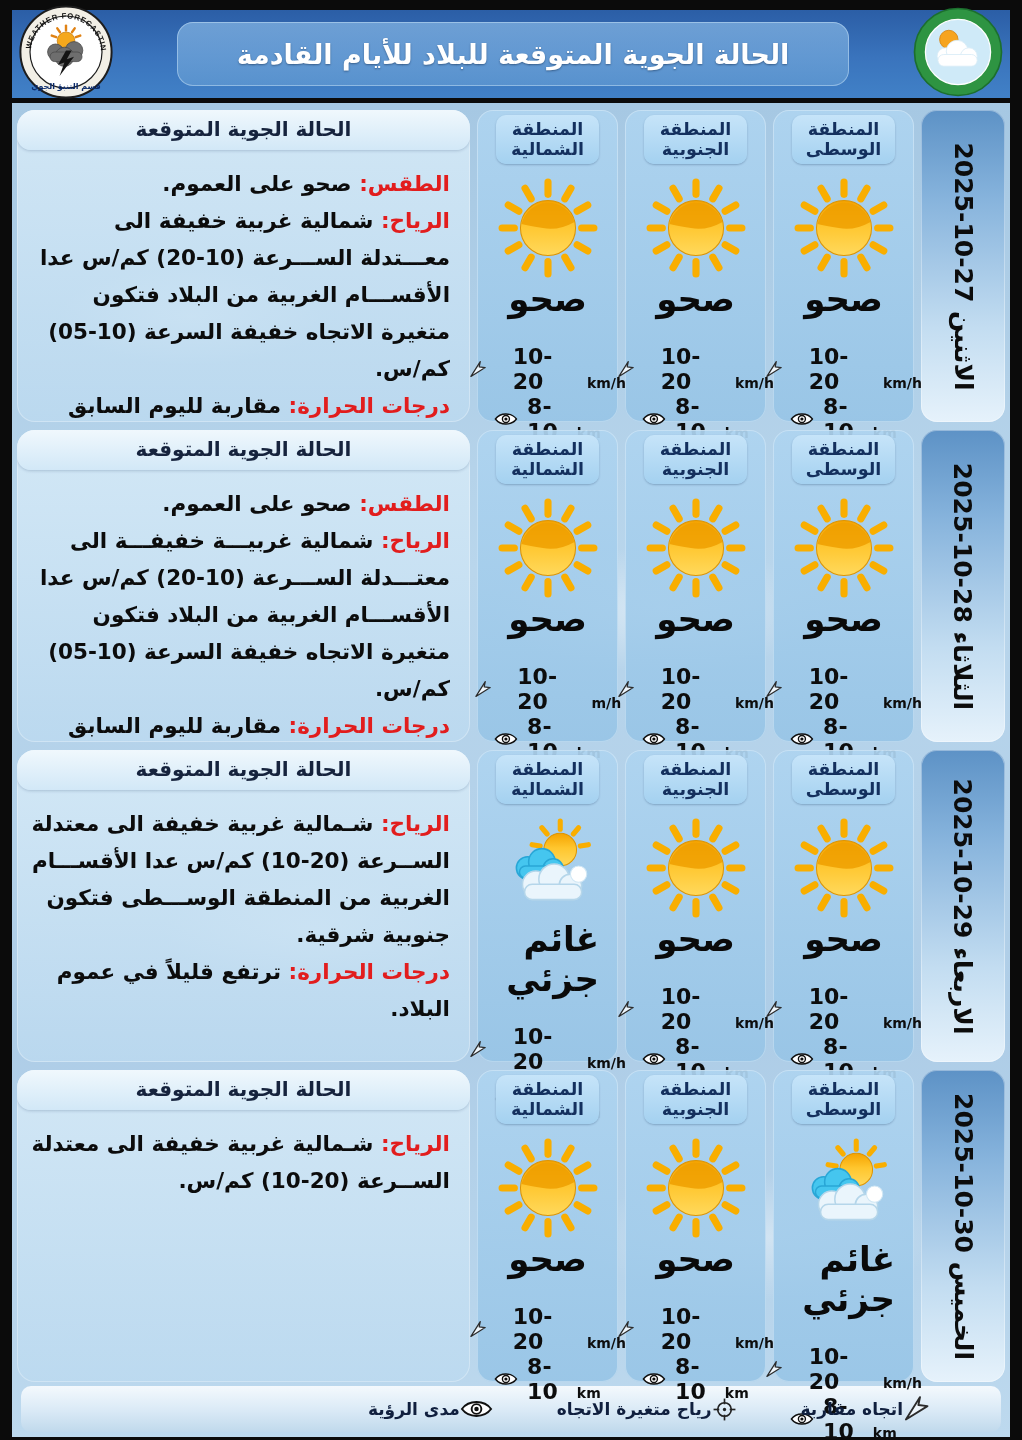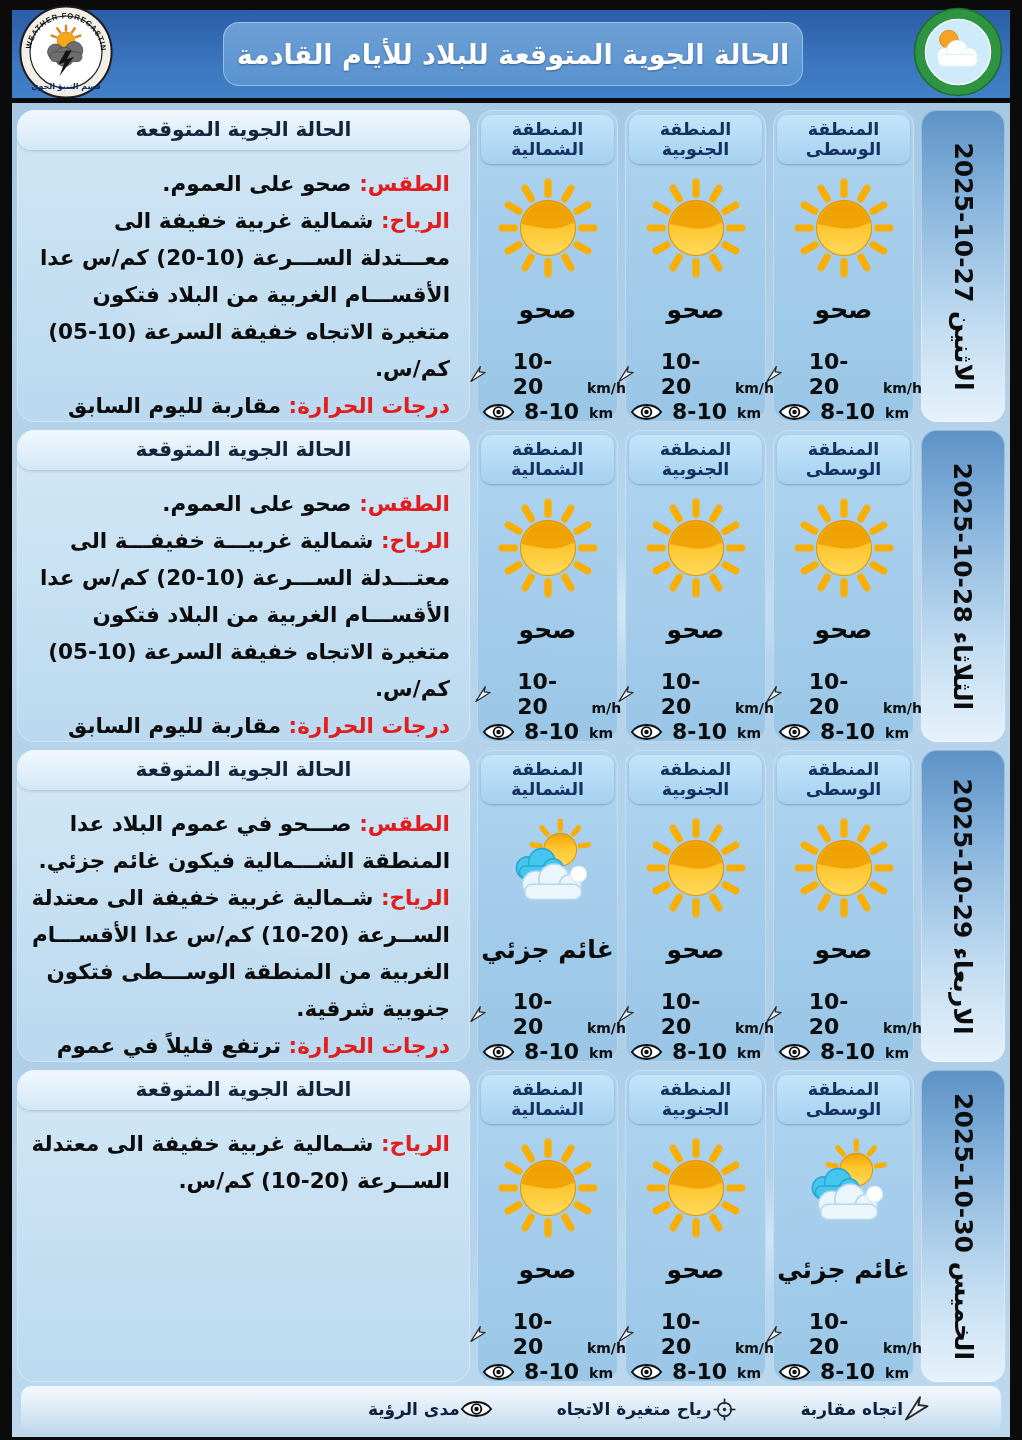--- a/index.html
+++ b/index.html
@@ -8,21 +8,21 @@
     font-family:"DejaVu Sans",sans-serif;overflow:hidden;
   }
   .frame{position:absolute;inset:0;background:#0b0b0b;padding:10px 12px 8px;box-sizing:border-box;}
   
   .header{
     height:88px;background:linear-gradient(180deg,#2b5ea6 0%,#3a74bd 55%,#4181c7 100%);
     display:flex;align-items:center;justify-content:space-between;padding:0 6px;box-sizing:border-box;
   }
   .logo{flex:0 0 auto;}
   .title-box{
-    width:580px;height:64px;border-radius:16px;
+    width:672px;height:64px;border-radius:16px;
     background:linear-gradient(180deg,rgba(148,196,238,.62),rgba(108,163,214,.55));
     box-shadow:inset 0 0 0 1px rgba(210,235,252,.45);
     display:flex;align-items:center;justify-content:center;
     color:#fff;font-weight:bold;font-size:27px;text-shadow:0 1px 2px rgba(10,30,60,.45);
   }
   
   .content{
     margin-top:5px;
     background:
       radial-gradient(190px 70px at 18% 16%,rgba(255,255,255,.55),rgba(255,255,255,0) 70%),
@@ -43,31 +43,31 @@
   .date-text{
     transform:rotate(90deg);direction:ltr;white-space:nowrap;
     font-weight:bold;font-size:25px;color:#0c0c0c;letter-spacing:.5px;
   }
   
   .region-card{
     width:141px;flex:0 0 141px;border-radius:16px;
     background:linear-gradient(180deg,rgba(174,212,240,.93) 0%,rgba(150,196,230,.88) 100%);
     box-shadow:inset 0 0 0 1px rgba(255,255,255,.3);
     display:flex;flex-direction:column;align-items:center;
-    padding:5px 4px;box-sizing:border-box;
+    padding:5px 19px;box-sizing:border-box;
   }
   .region-pill{
     width:100%;border-radius:10px;box-sizing:border-box;
     background:linear-gradient(180deg,#c6e4f9,#a4d1f0);
     box-shadow:0 1px 2px rgba(30,60,100,.3);
     color:#14305e;font-weight:bold;font-size:17.5px;text-align:center;padding:4px 2px 5px;
   }
   .wx-icon{width:102px;height:102px;margin-top:13px;}
   .wx-icon svg{width:100%;height:100%;}
-  .condition{font-size:25px;font-weight:bold;color:#0a0a0a;margin-top:16px;}
+  .condition{font-size:34px;font-weight:bold;color:#0a0a0a;}
   .wind-row,.vis-row{direction:ltr;display:flex;align-items:center;color:#0d0d0d;font-weight:bold;}
   .wind-row{margin-top:25px;gap:25px;}
   .vis-row{gap:9px;}
   .metric-val{font-size:22px;}
   .metric-unit{font-size:14px;align-self:flex-end;padding-bottom:3px;margin-left:1px;}
   .arrow-ic{width:27px;height:27px;}
   .eye-ic{width:33px;height:22px;}
   
   .details-panel{
     flex:1;border-radius:18px;overflow:hidden;
@@ -436,21 +436,20 @@
           <svg class="eye-ic">
               <use href="#icon-eye"></use>
             </svg>
           <span class="metric-val">8-10</span>
             <span class="metric-unit">km</span>
         </div>
       </article>
       <article class="details-panel">
         <div class="details-title">الحالة الجوية المتوقعة</div>
         <div class="details-body">
-          <p><span class="red-label">الطقس:</span> <span>صـــحو في عموم البلاد عدا المنطقة الشـــمالية فيكون غائم جزئي.</span></p>
           <p><span class="red-label">الرياح:</span> <span>شـمالية غربية خفيفة الى معتدلة الســرعة ‭(10-20)‬ كم/س عدا الأقســـام الغربية من المنطقة الوســـطى فتكون جنوبية شرقية.</span></p>
           <p><span class="red-label">درجات الحرارة:</span> <span>ترتفع قليلاً في عموم البلاد.</span></p>
 
         </div>
       </article>
     </section>
 
     <section class="day-row" style="margin-bottom:4px;">
       <div class="date-col">
         <div class="date-text">الخميس 30-10-2025</div>

